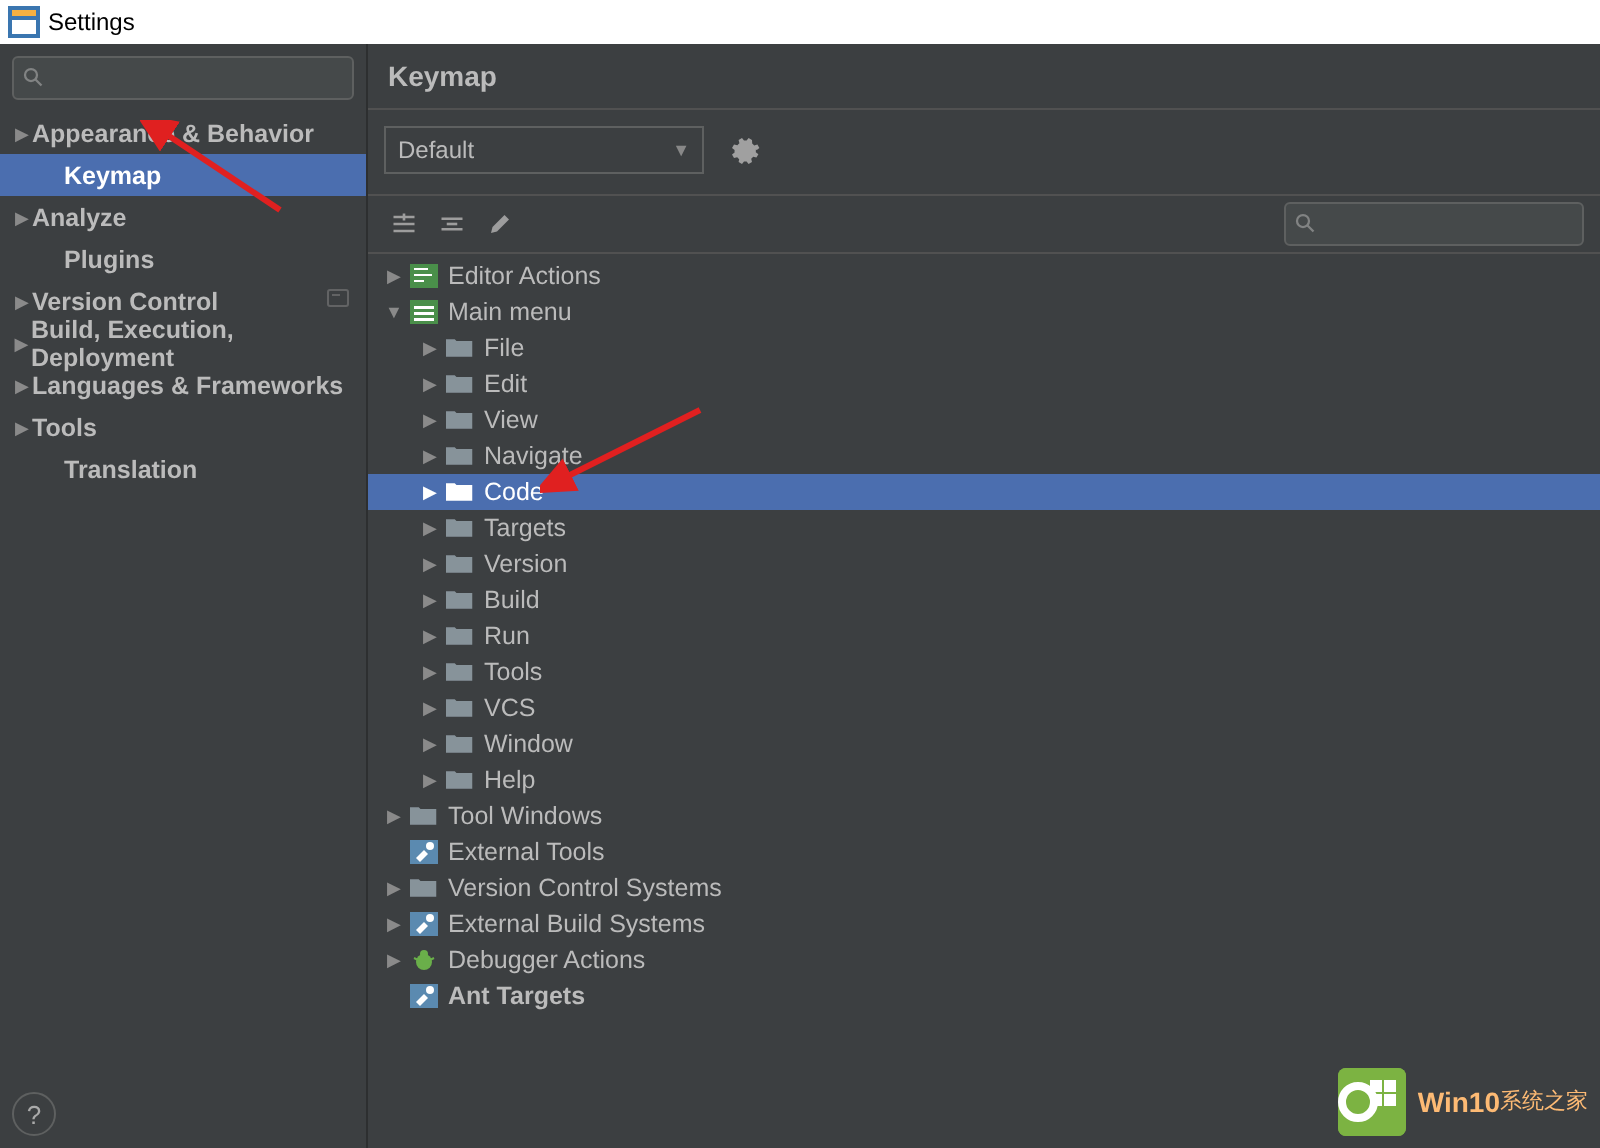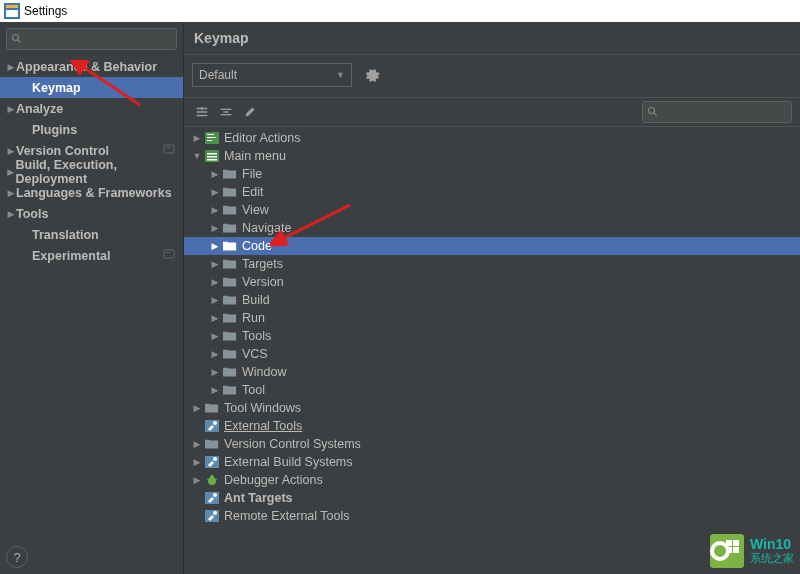--- a/index.html
+++ b/index.html
@@ -38,21 +38,21 @@
   .tree { font-size:12.5px; padding-top:2px;}
   .tree-item { display:flex; align-items:center; height:18px; cursor:pointer;}
   .tree-item.selected { background:#4b6eaf; color:#ffffff;}
   .tree-item .arrow { width:10px; font-size:9px; color:#8a8a8a; text-align:center;}
   .tree-item.selected .arrow { color:#fff;}
   .tree-item .folder { width:14px; height:12px; margin-right:5px;}
   .tree-item .label {}
   
   .watermark { position:absolute; right:6px; bottom:6px; display:flex; align-items:center; gap:6px; color:#1b1b1b; font-size:12px; background:rgba(255,255,255,0.0);}
   .wm-logo { width:34px; height:34px; background:#7cb342; border-radius:4px; display:flex; align-items:center; justify-content:center; position:relative;}
-  .wm-txt { display:flex; flex-direction:column; line-height:14px; color:#14b8a6;}
+  .wm-txt { display:flex; flex-direction:row; line-height:14px; color:#fdba74;}
   .wm-txt .l1{ font-weight:bold; font-size:14px;}
   .wm-txt .l2{ font-size:11px;}
   
   .arrow-annot { position:absolute; }
 </style>
 </head>
 <body>
 
 <div class="title-bar">
   <span class="title-icon">
@@ -107,28 +107,20 @@
           <span class="arrow">▶</span>
           <span class="label">Languages &amp; Frameworks</span>
         </div>
         <div class="side-item">
           <span class="arrow">▶</span>
           <span class="label">Tools</span>
         </div>
         <div class="side-item lvl2">
           <span class="arrow"></span>
           <span class="label">Translation</span>
-        </div>
-        <div class="side-item lvl2">
-          <span class="arrow"></span>
-          <span class="label">Experimental</span>
-          <span class="proj-icon"><svg width="12" height="12" viewBox="0 0 12 12">
-              <rect x="1" y="2" width="10" height="8" rx="1" fill="none" stroke="#888"></rect>
-              <rect x="3" y="4" width="4" height="1" fill="#888"></rect>
-            </svg></span>
         </div>
       </div>
     <div style="flex:1"></div>
     <div class="help-btn">
         <span>?</span>
       </div>
   </div>
 
   <div class="content">
     <div class="content-header">Keymap</div>
@@ -303,32 +295,32 @@
           </span>
           <span class="label">Window</span>
         </div>
         <div class="tree-item" style="padding-left: 26px;">
           <span class="arrow">▶</span>
           <span style="display: inline-flex; margin-left: 3px;">
             <svg class="folder" viewBox="0 0 16 12">
               <path d="M0 1h5l1 1h9v9H0z" fill="#87939a"></path>
             </svg>
           </span>
-          <span class="label">Tool</span>
+          <span class="label">Help</span>
         </div>
         <div class="tree-item" style="padding-left: 8px;">
           <span class="arrow">▶</span>
           <span style="display: inline-flex; margin-left: 3px;">
             <svg class="folder" viewBox="0 0 16 12">
               <path d="M0 1h5l1 1h9v9H0z" fill="#87939a"></path>
             </svg>
           </span>
           <span class="label">Tool Windows</span>
         </div>
-        <div class="tree-item" style="padding-left: 8px; text-decoration: underline;">
+        <div class="tree-item" style="padding-left: 8px;">
           <span class="arrow"></span>
           <span style="display: inline-flex; margin-left: 3px;">
             <svg class="folder" viewBox="0 0 14 12">
               <rect width="14" height="12" fill="#5b8ab0"></rect>
               <path d="M3 9l4-4 2 2-4 4z" fill="#fff"></path>
               <circle cx="10" cy="3" r="2" fill="#fff"></circle>
             </svg>
           </span>
           <span class="label">External Tools</span>
         </div>
@@ -367,31 +359,20 @@
         <div class="tree-item" style="padding-left: 8px; font-weight: bold;">
           <span class="arrow"></span>
           <span style="display: inline-flex; margin-left: 3px;">
             <svg class="folder" viewBox="0 0 14 12">
               <rect width="14" height="12" fill="#5b8ab0"></rect>
               <path d="M3 9l4-4 2 2-4 4z" fill="#fff"></path>
               <circle cx="10" cy="3" r="2" fill="#fff"></circle>
             </svg>
           </span>
           <span class="label">Ant Targets</span>
-        </div>
-        <div class="tree-item" style="padding-left: 8px;">
-          <span class="arrow"></span>
-          <span style="display: inline-flex; margin-left: 3px;">
-            <svg class="folder" viewBox="0 0 14 12">
-              <rect width="14" height="12" fill="#5b8ab0"></rect>
-              <path d="M3 9l4-4 2 2-4 4z" fill="#fff"></path>
-              <circle cx="10" cy="3" r="2" fill="#fff"></circle>
-            </svg>
-          </span>
-          <span class="label">Remote External Tools</span>
         </div>
       </div>
   </div>
 </div>
 
 <svg class="arrow-annot" style="left:70px; top:60px;" width="80" height="50">
   <defs>
       <marker id="ah1" markerWidth="8" markerHeight="8" refX="2" refY="3" orient="auto">
         <path d="M0,0 L0,6 L7,3 z" fill="#e02020"></path>
       </marker>

